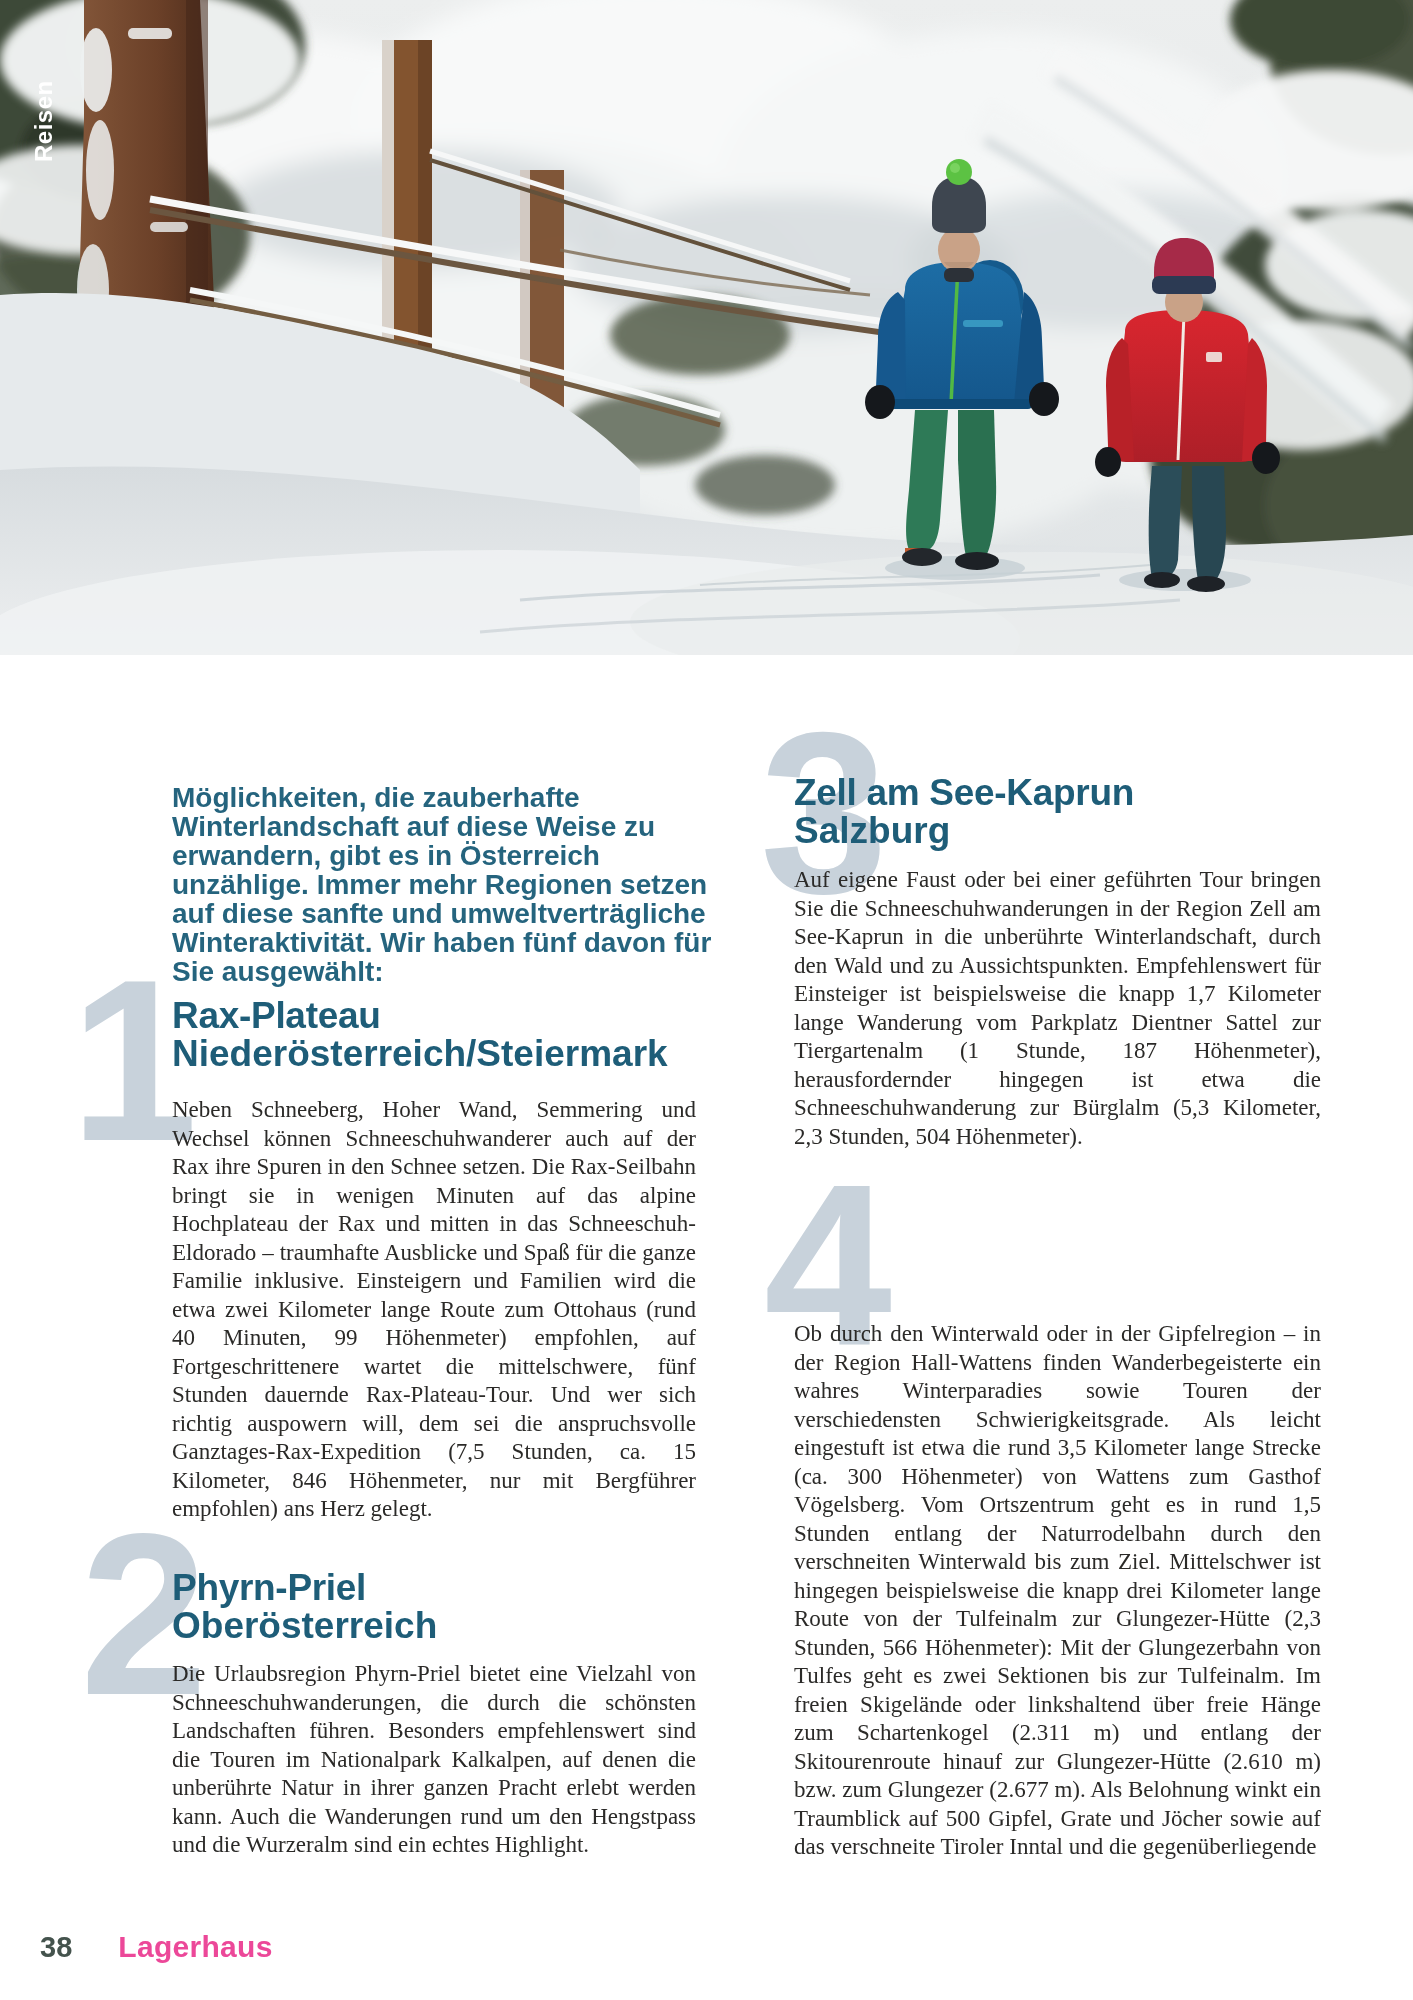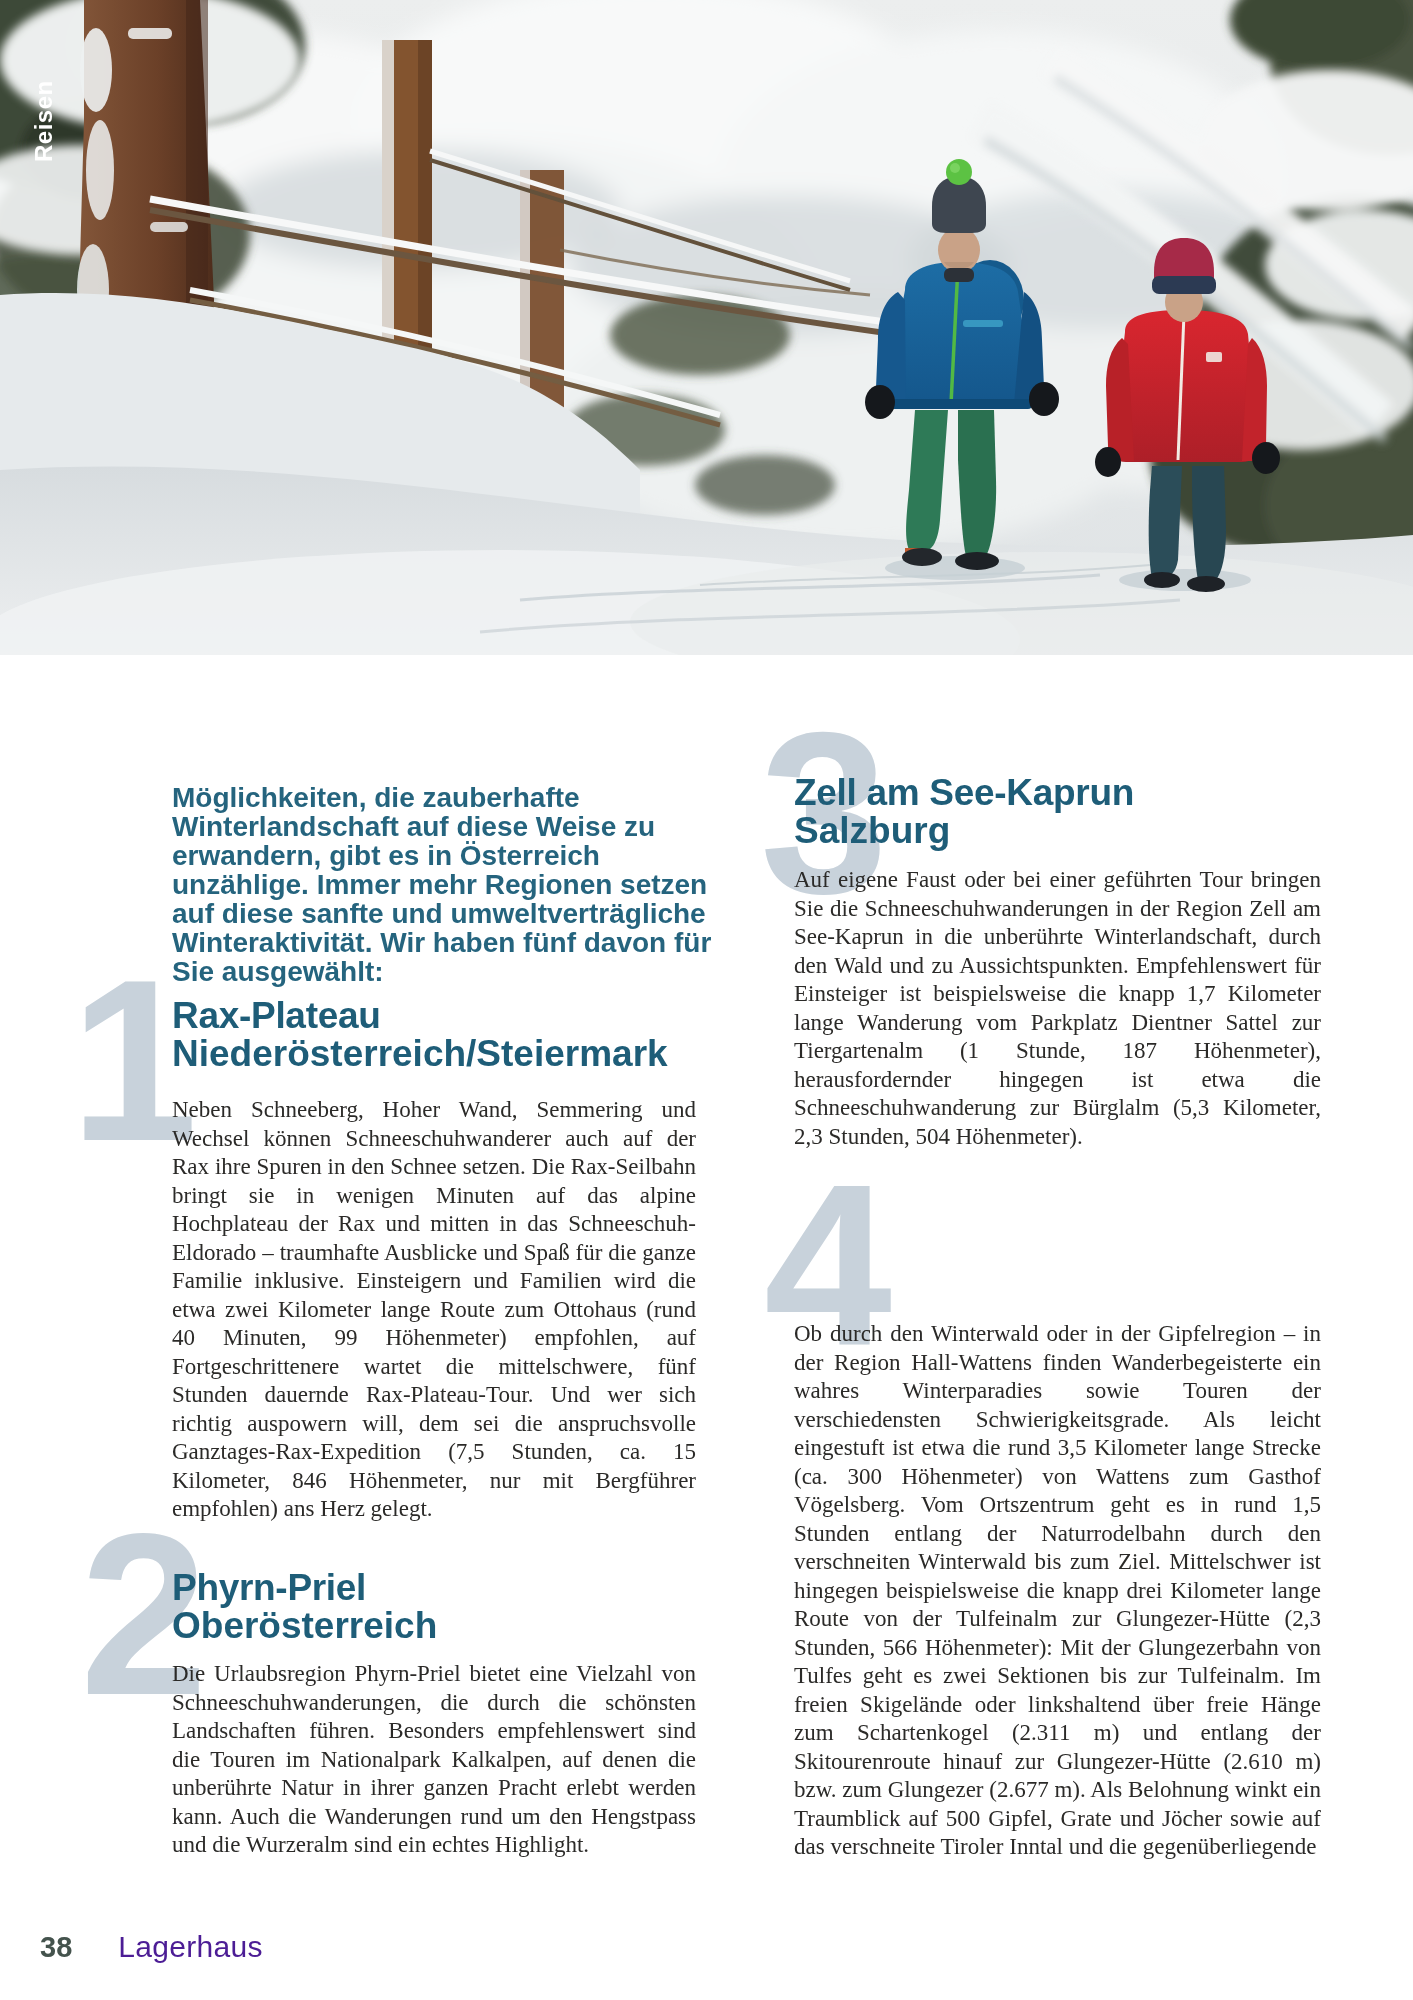--- a/index.html
+++ b/index.html
@@ -22,21 +22,21 @@
   .sec-head .title{font-size:37px;line-height:42px;font-weight:700;letter-spacing:-.3px;}
   .sec-head .region{font-size:37px;line-height:33px;font-weight:700;}
   .body-text{font-family:"Liberation Serif","DejaVu Serif",serif;font-size:23px;
              line-height:28.5px;text-align:justify;color:#2b2a28;z-index:2;}
   .col-l{width:524px;}
   .col-r{width:527px;}
 
   
   .footer{left:40px;top:1930px;display:flex;align-items:baseline;gap:46px;}
   .pageno{font-size:29px;font-weight:600;color:#44534d;}
-  .brand{font-size:30px;font-weight:400;color:#4c1d95;letter-spacing:.3px;}
+  .brand{font-size:30px;font-weight:700;color:#ec4899;letter-spacing:.3px;}
 </style>
 </head>
 <body>
 
 <div class="page">
 
   <div class="abs photo">
     <svg viewBox="0 0 1413 655" preserveAspectRatio="none" aria-hidden="true">
       <defs>
         <linearGradient id="bgG" x1="0" y1="0" x2="0" y2="1">

